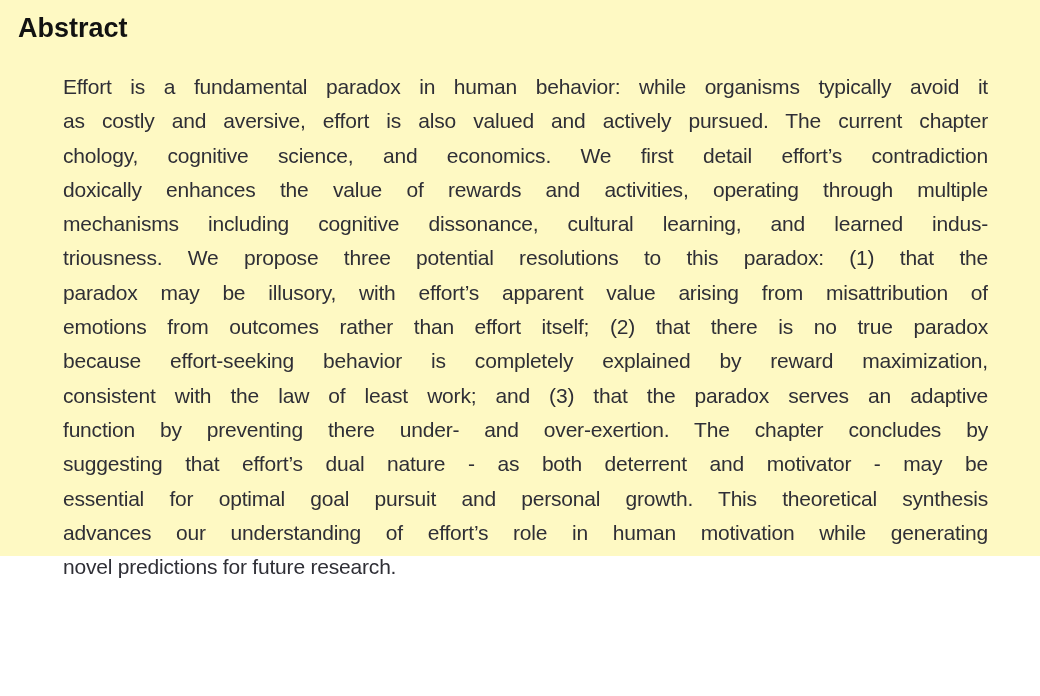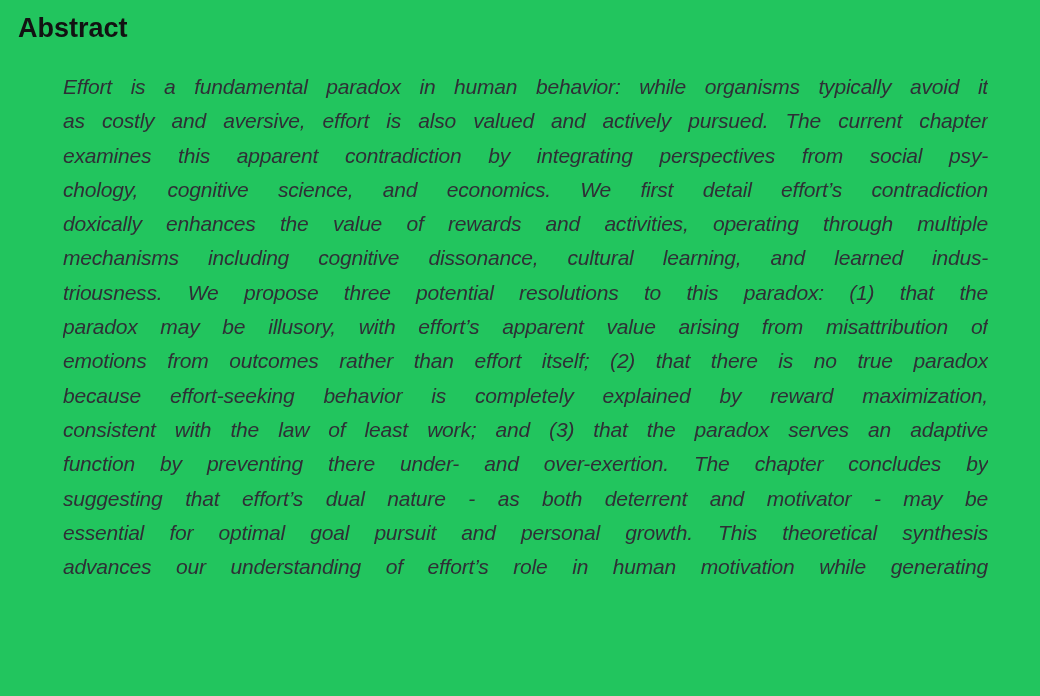--- a/index.html
+++ b/index.html
@@ -10,22 +10,22 @@
   body {
     width: 1040px;
     height: 696px;
     overflow: hidden;
     font-family: "Liberation Sans", sans-serif;
     -webkit-font-smoothing: antialiased;
   }
   .page {
     position: relative;
     width: 1040px;
-    height: 696px;
-    background: #22c55e;
+    height: 556px;
+    background: #fef9c3;
   }
   .abstract-heading {
     margin: 0;
     padding: 12px 0 0 18px;
     font-size: 27px;
     line-height: 32px;
     font-weight: 700;
     color: #121212;
     letter-spacing: 0px;
   }
@@ -36,41 +36,40 @@
     letter-spacing: -0.2px;
     font-weight: 400;
   }
   .abstract-body .text-line {
     text-align: justify;
     text-align-last: justify;
     line-height: 34.3px;
     height: 34.3px;
     white-space: normal;
     overflow: hidden;
-    font-style: italic;
   }
   .abstract-body .text-line.last {
     text-align-last: left;
   }
 </style>
 </head>
 <body>
 
 <main class="page">
   <h1 class="abstract-heading">Abstract</h1>
   <div class="abstract-body">
       <div class="text-line">Effort is a fundamental paradox in human behavior: while organisms typically avoid it</div>
       <div class="text-line">as costly and aversive, effort is also valued and actively pursued. The current chapter</div>
-      <div class="text-line">examines this apparent contradiction by integrating perspectives from social psy-</div>
       <div class="text-line">chology, cognitive science, and economics. We first detail effort’s contradiction</div>
       <div class="text-line">doxically enhances the value of rewards and activities, operating through multiple</div>
       <div class="text-line">mechanisms including cognitive dissonance, cultural learning, and learned indus-</div>
       <div class="text-line">triousness. We propose three potential resolutions to this paradox: (1) that the</div>
       <div class="text-line">paradox may be illusory, with effort’s apparent value arising from misattribution of</div>
       <div class="text-line">emotions from outcomes rather than effort itself; (2) that there is no true paradox</div>
       <div class="text-line">because effort-seeking behavior is completely explained by reward maximization,</div>
       <div class="text-line">consistent with the law of least work; and (3) that the paradox serves an adaptive</div>
       <div class="text-line">function by preventing there under- and over-exertion. The chapter concludes by</div>
       <div class="text-line">suggesting that effort’s dual nature - as both deterrent and motivator - may be</div>
       <div class="text-line">essential for optimal goal pursuit and personal growth. This theoretical synthesis</div>
       <div class="text-line">advances our understanding of effort’s role in human motivation while generating</div>
+      <div class="text-line last">novel predictions for future research.</div>
     </div>
 </main>
 
 </body></html>

